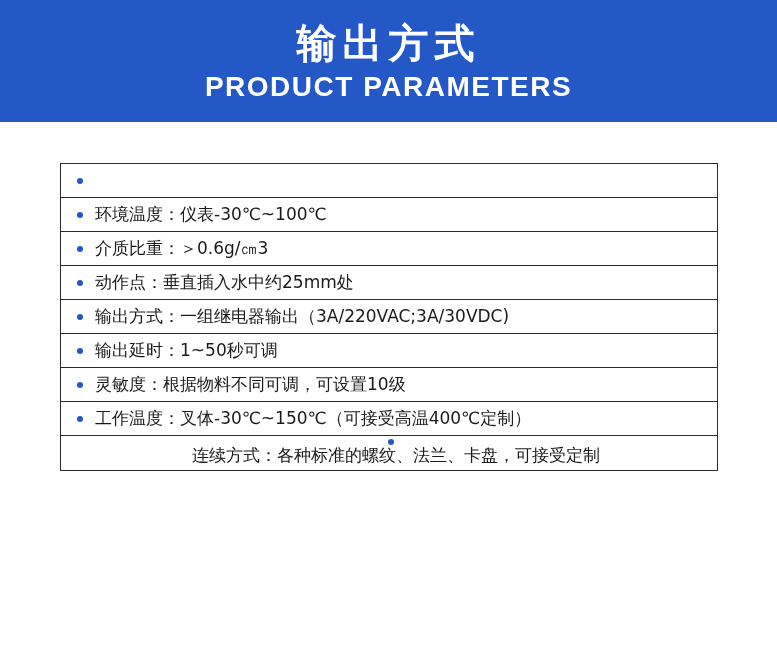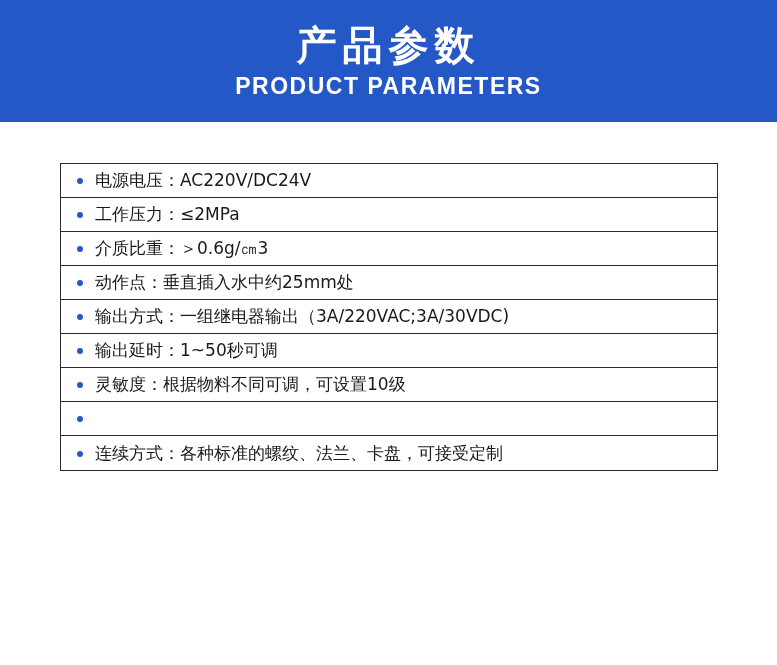--- a/index.html
+++ b/index.html
@@ -35,21 +35,21 @@
     color: #ffffff;
     font-size: 40px;
     font-weight: bold;
     letter-spacing: 6px;
     line-height: 1.15;
     margin-bottom: 6px;
     font-family: "DejaVu Sans", "Liberation Sans", sans-serif;
   }
   .header-subtitle {
     color: #ffffff;
-    font-size: 23px;
+    font-size: 28px;
     font-weight: bold;
     letter-spacing: 1.5px;
     line-height: 1.1;
     font-family: "Liberation Sans", sans-serif;
   }
   .spec-table {
     position: absolute;
     left: 60px;
     top: 163px;
     width: 658px;
@@ -60,20 +60,21 @@
   .spec-row {
     display: flex;
     align-items: center;
     height: 34px;
     box-sizing: border-box;
     border-bottom: 1px solid #2b2b2b;
     padding-left: 14px;
   }
   .spec-row:last-child {
     border-bottom: none;
+    flex-direction: column;
   }
   .bullet {
     width: 11px;
     height: 11px;
     flex: 0 0 11px;
     margin-right: 9px;
     position: relative;
   }
   .bullet::before {
     content: "";
@@ -92,37 +93,36 @@
     white-space: nowrap;
     line-height: 1;
   }
 </style>
 </head>
 <body>
 
 <div class="page">
 
   <div class="header-band">
-    <div class="header-title">产品参数</div>
+    <div class="header-title">输出方式</div>
     <div class="header-subtitle">PRODUCT PARAMETERS</div>
   </div>
 
   <div class="spec-table">
 
     <div class="spec-row">
       <span class="bullet"></span>
-      <span class="spec-text">电源电压：AC220V/DC24V</span>
     </div>
-
 
 
     <div class="spec-row">
       <span class="bullet"></span>
-      <span class="spec-text">工作压力：≤2MPa</span>
+      <span class="spec-text">环境温度：仪表-30℃~100℃</span>
     </div>
+
 
     <div class="spec-row">
       <span class="bullet"></span>
       <span class="spec-text">介质比重：＞0.6g/㎝3</span>
     </div>
 
     <div class="spec-row">
       <span class="bullet"></span>
       <span class="spec-text">动作点：垂直插入水中约25mm处</span>
     </div>
@@ -138,20 +138,21 @@
       <span class="spec-text">输出延时：1~50秒可调</span>
     </div>
 
     <div class="spec-row">
       <span class="bullet"></span>
       <span class="spec-text">灵敏度：根据物料不同可调，可设置10级</span>
     </div>
 
     <div class="spec-row">
       <span class="bullet"></span>
+      <span class="spec-text">工作温度：叉体-30℃~150℃（可接受高温400℃定制）</span>
     </div>
 
 
     <div class="spec-row">
       <span class="bullet"></span>
       <span class="spec-text">连续方式：各种标准的螺纹、法兰、卡盘，可接受定制</span>
     </div>
 
   </div>
 

